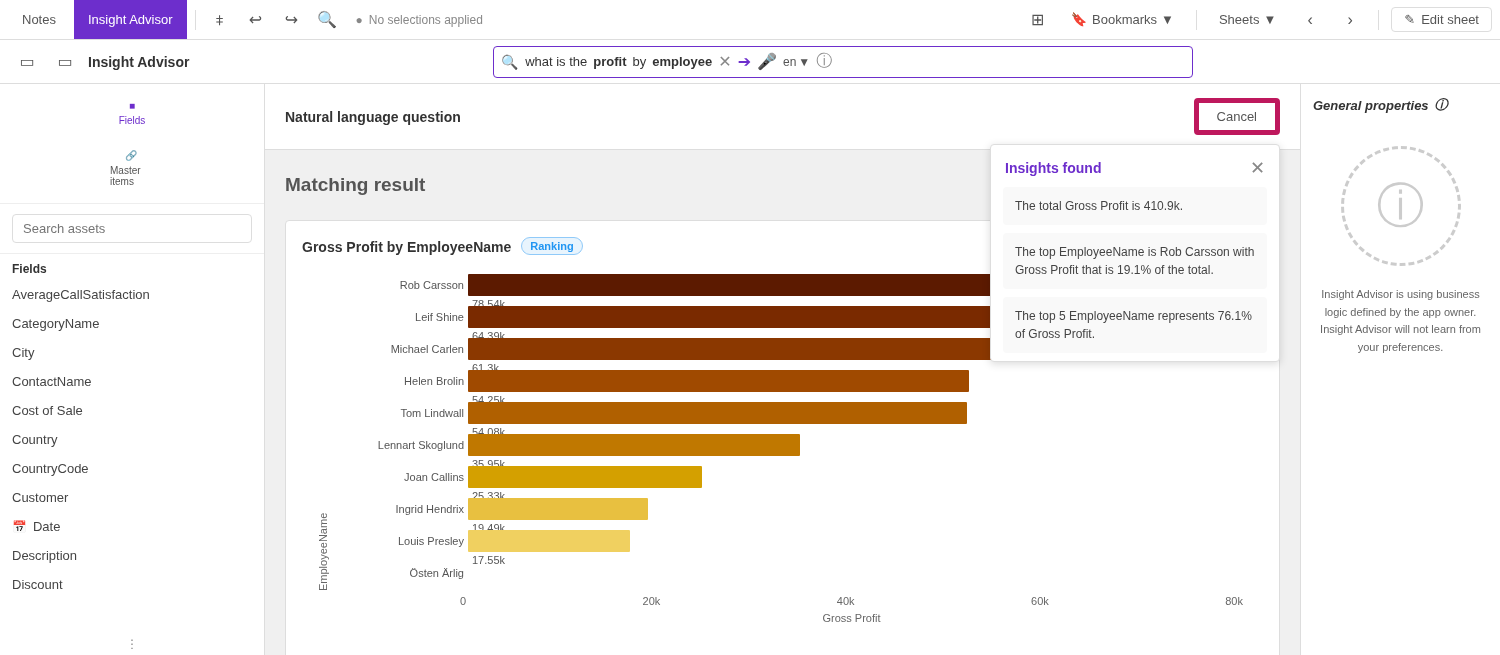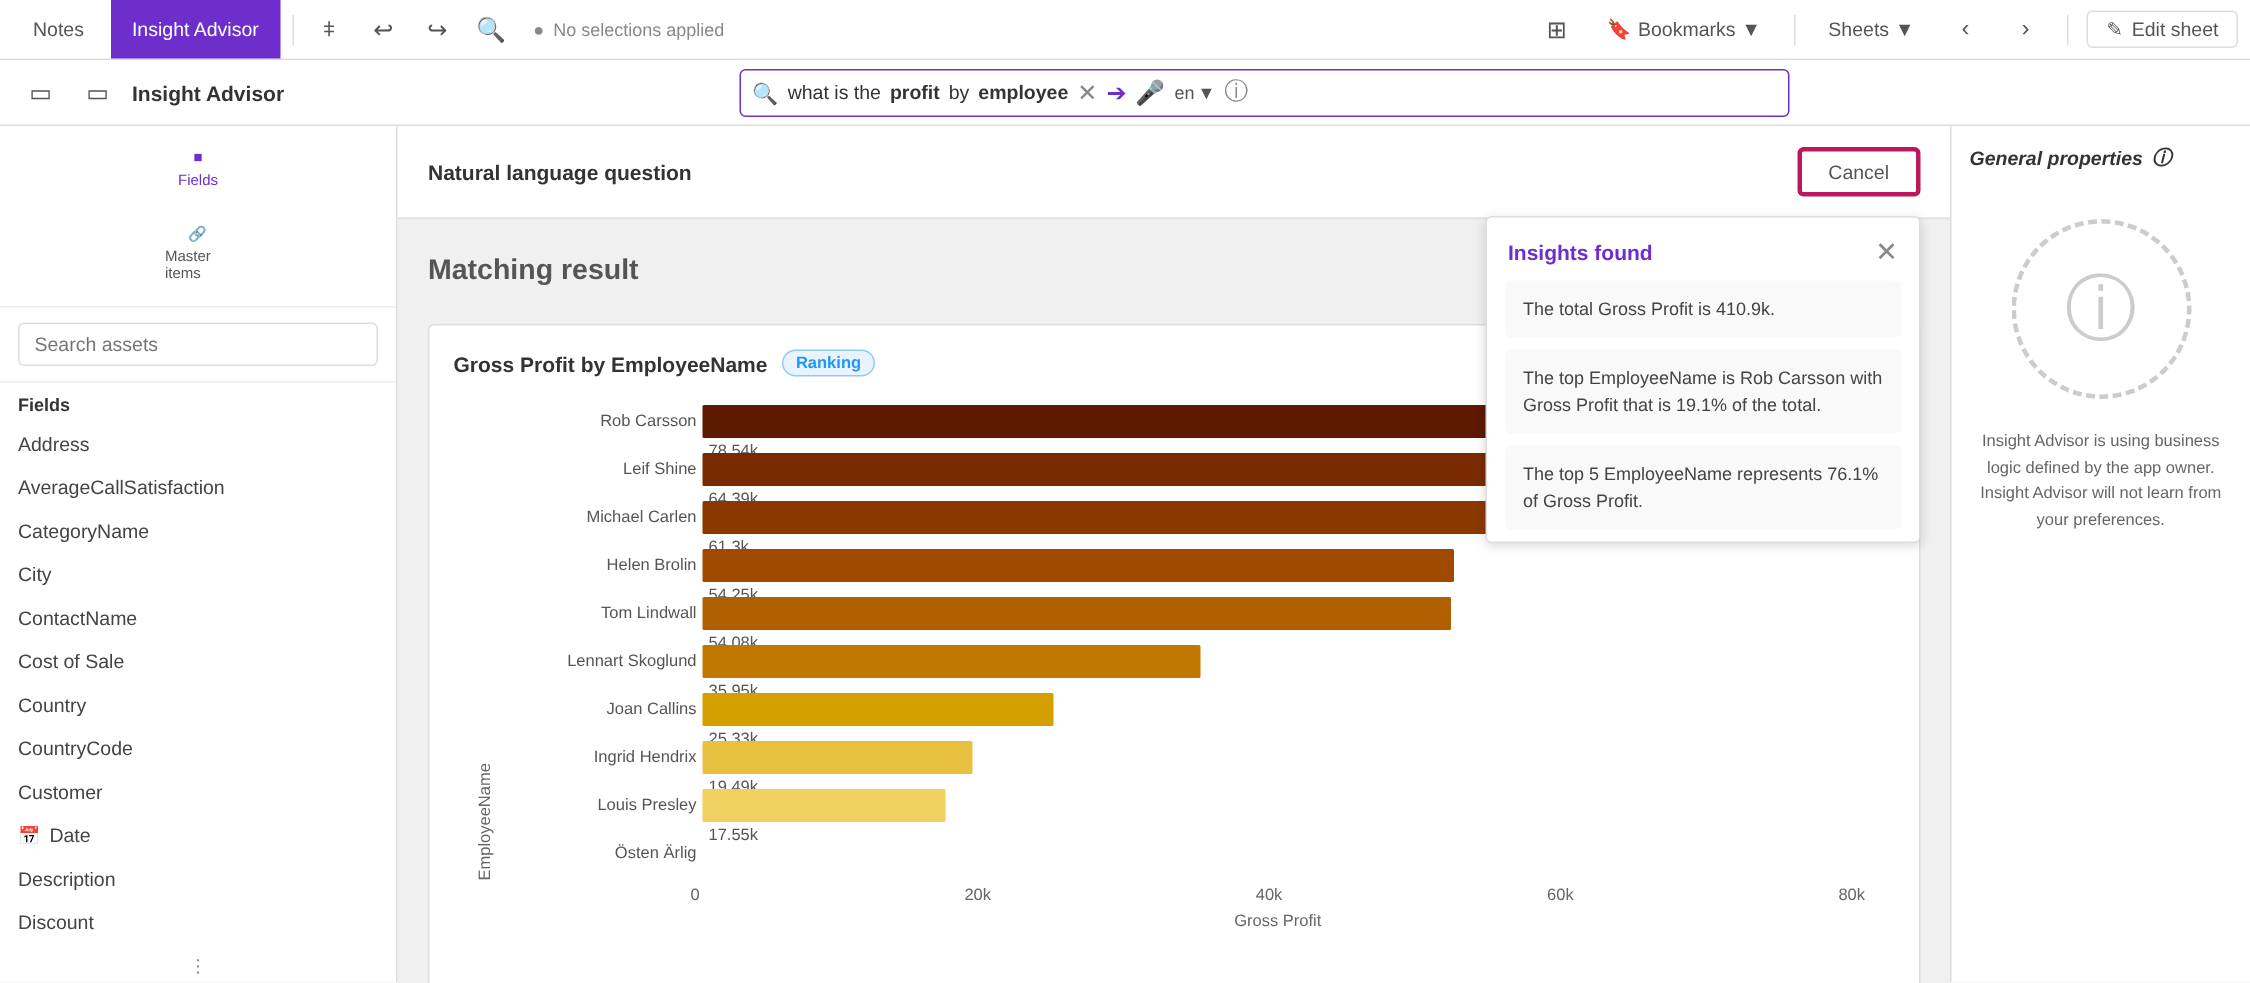--- a/index.html
+++ b/index.html
@@ -104,21 +104,21 @@
     
     .center-content {
       flex: 1; background: #f0f0f0; overflow-y: auto; position: relative;
     }
     .nlq-header {
       background: #fff; padding: 14px 20px; border-bottom: 1px solid #ddd;
       display: flex; align-items: center; justify-content: space-between;
     }
     .nlq-title { font-size: 14px; font-weight: 600; color: #333; }
     .cancel-btn {
-      padding: 6px 18px; border: 3px solid #be185d; background: #fff;
+      padding: 6px 18px; border: 5px solid #be185d; background: #fff;
       cursor: pointer; font-size: 13px; color: #555; border-radius: 4px; text-align: center;
     }
 
     .matching-result-label {
       padding: 12px 20px 24px; font-size: 19px; font-weight: 600; color: #555; margin-top: 12px;
     }
 
     .chart-card {
       margin: 0 20px 16px; background: #fff; border-radius: 4px;
       border: 1px solid #ddd; padding: 16px;
@@ -275,23 +275,20 @@
       <div class="sidebar-icon-item">
         <span>🔗</span>
         <span>Master items</span>
       </div>
     </div>
     <div class="sidebar-search">
       <input type="text" placeholder="Search assets" style="">
     </div>
     <div class="sidebar-section-title">Fields</div>
     <div class="sidebar-list" id="fields-list">
-    <div class="sidebar-list-item">
-          <span>Address</span>
-        </div>
         <div class="sidebar-list-item">
           <span>AverageCallSatisfaction</span>
         </div>
         <div class="sidebar-list-item">
           <span>CategoryName</span>
         </div>
         <div class="sidebar-list-item">
           <span>City</span>
         </div>
         <div class="sidebar-list-item">

